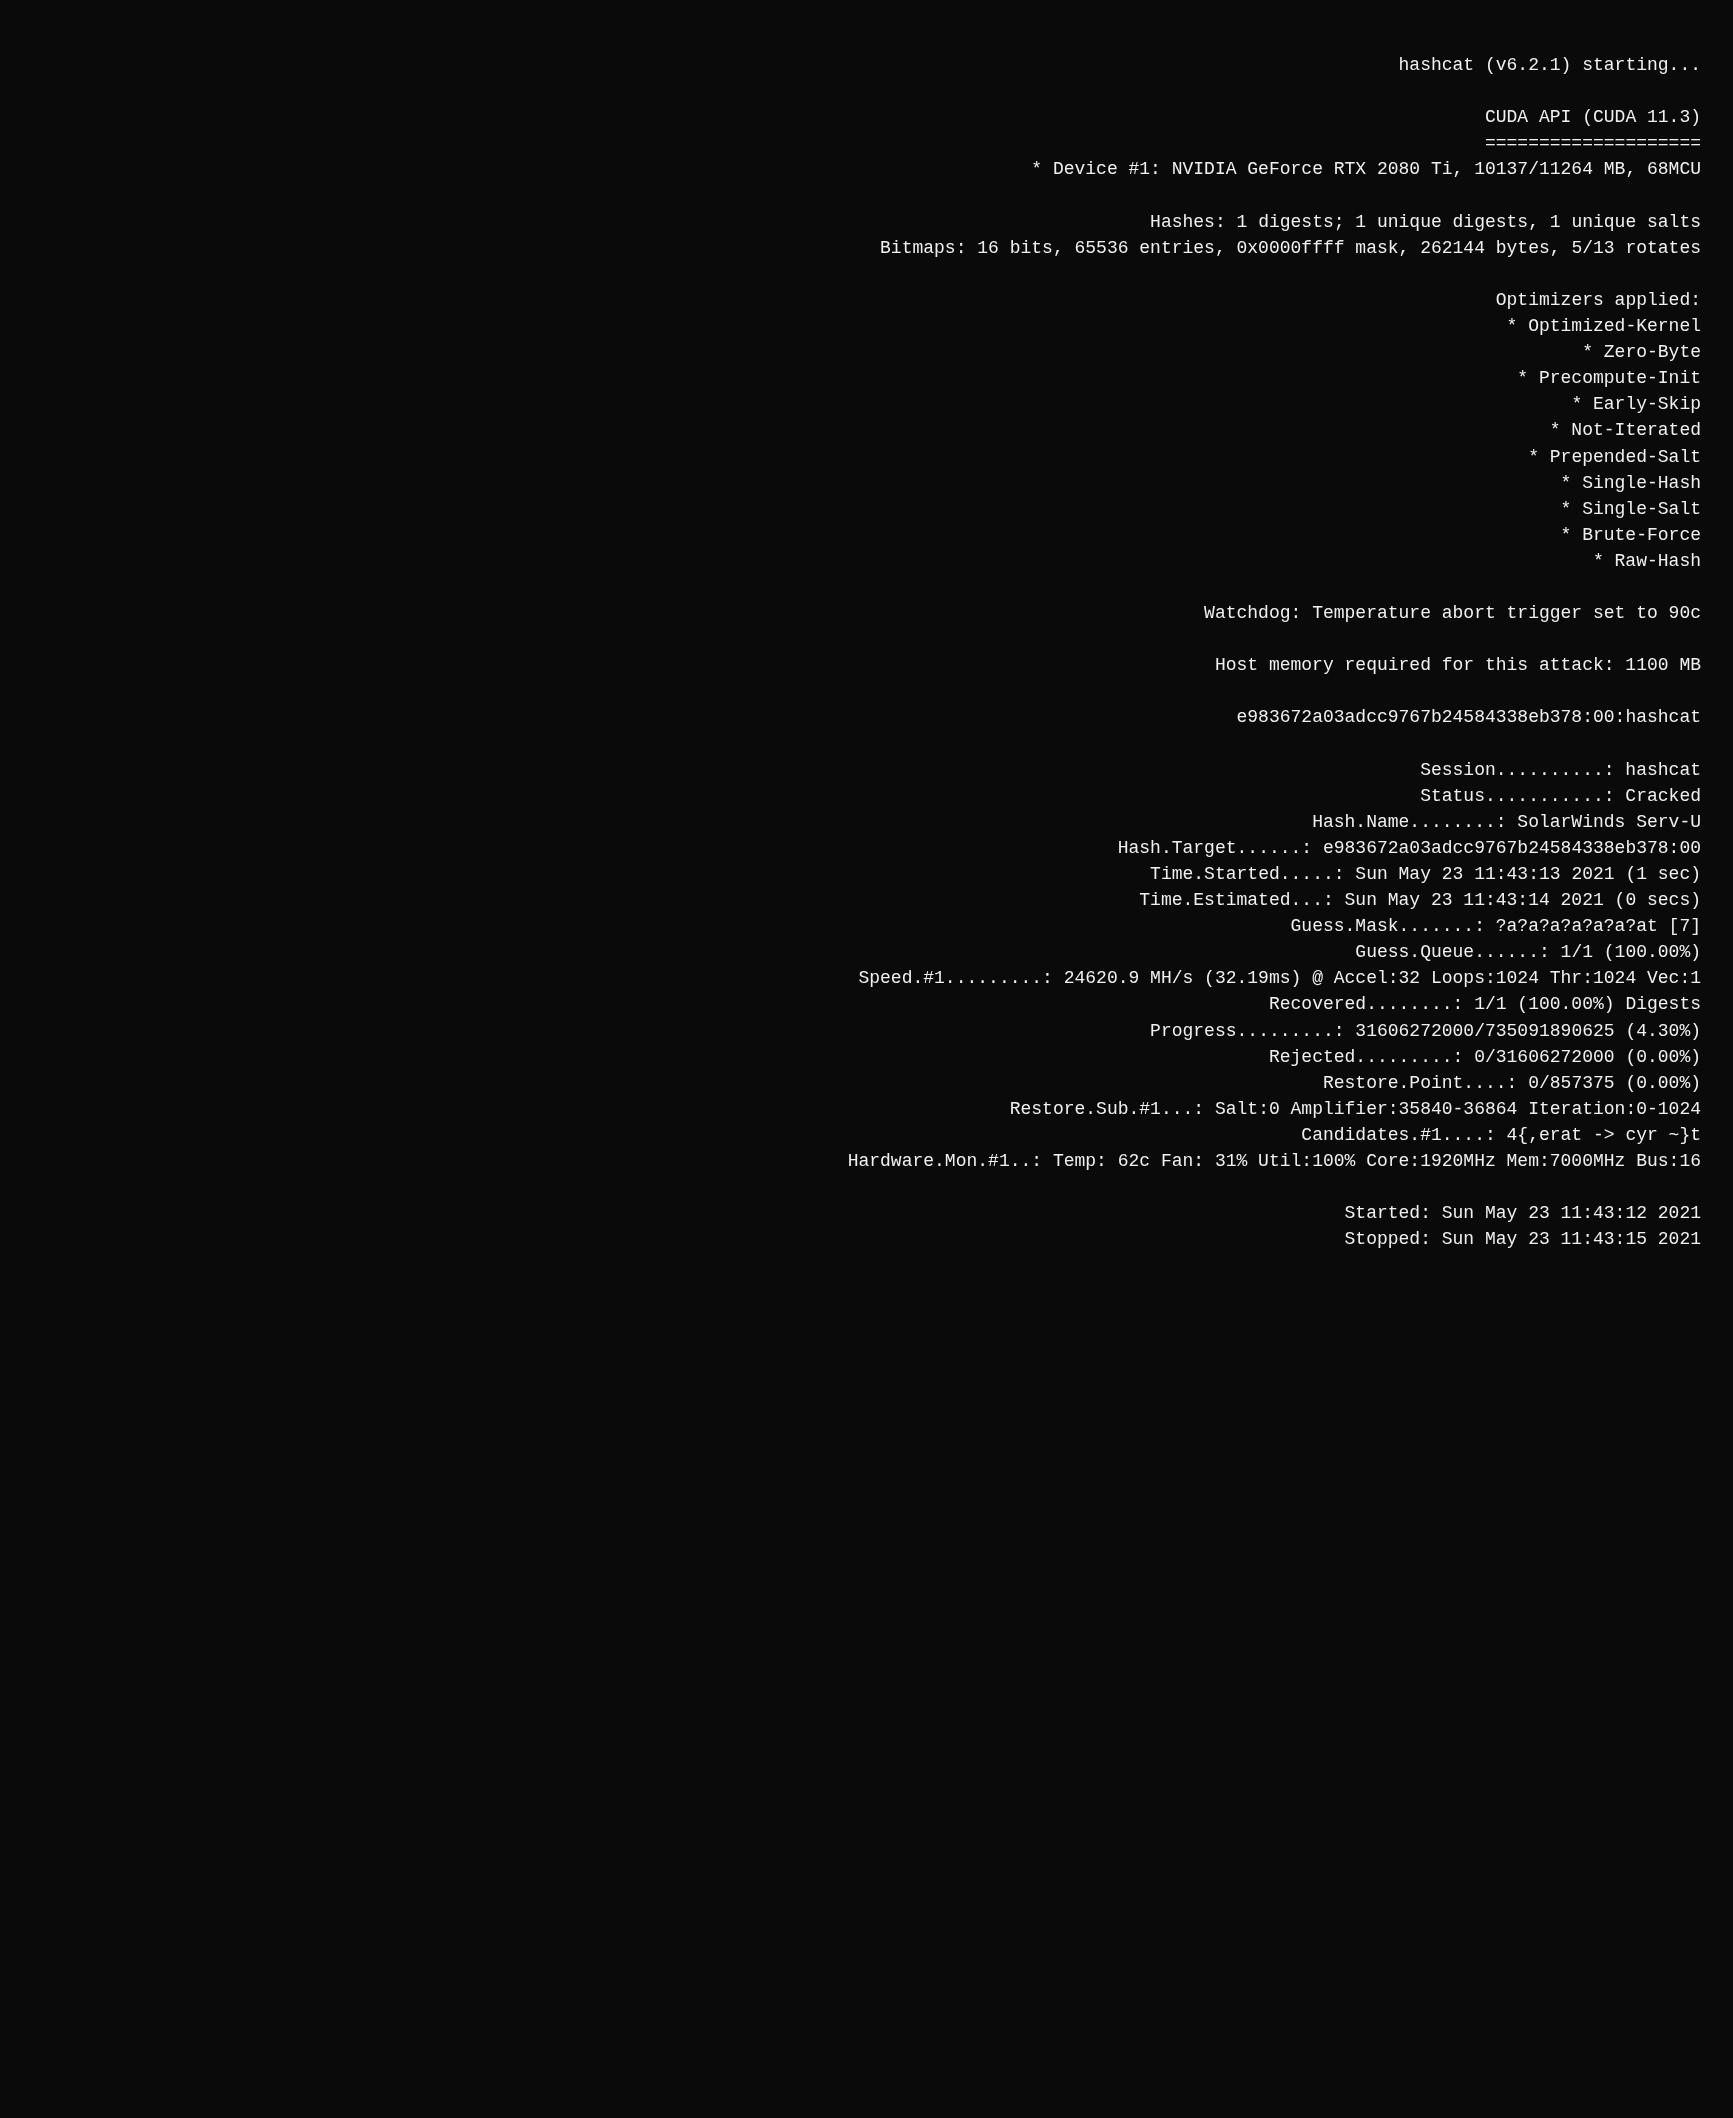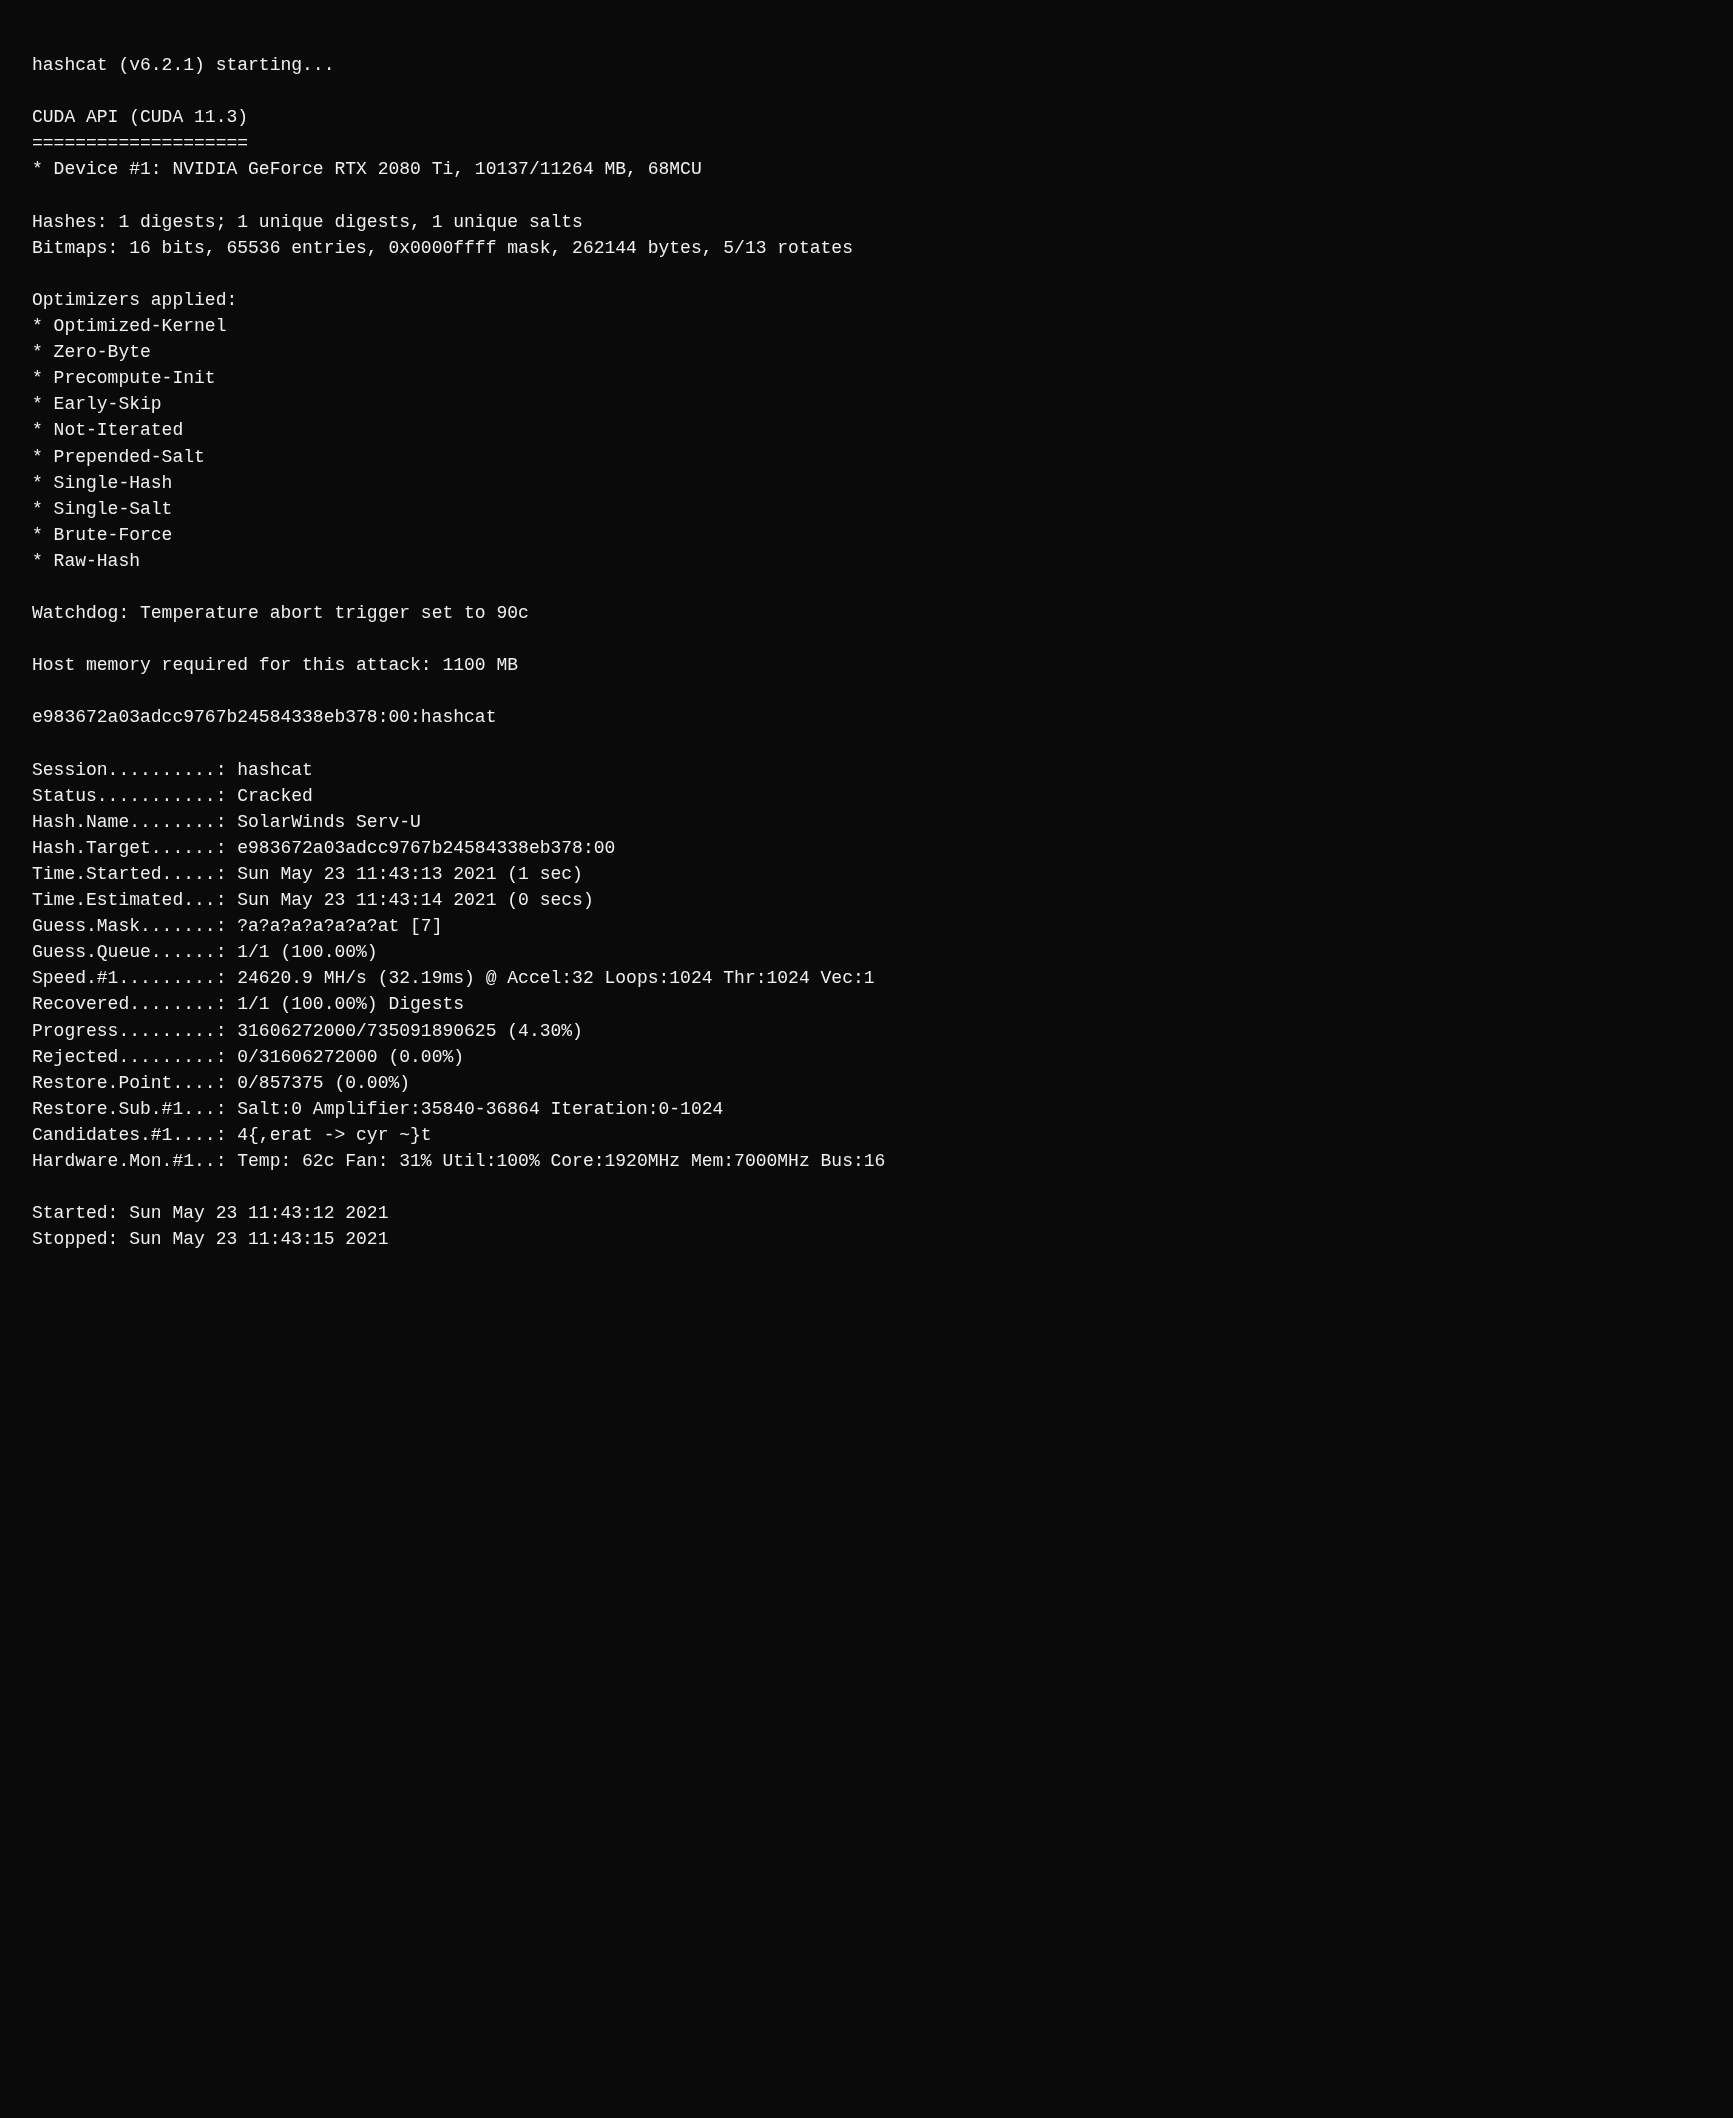--- a/index.html
+++ b/index.html
@@ -16,20 +16,21 @@
       line-height: 1.45;
       padding: 26px 32px;
       min-height: 100vh;
       width: 1733px;
       min-height: 2119px;
     }
 
     .terminal-content {
       white-space: pre-wrap;
       word-break: break-all;
+      text-align: right;
     }
 
     .line {
       display: block;
     }
 
     .empty-line {
       display: block;
       height: 1.45em;
     }

